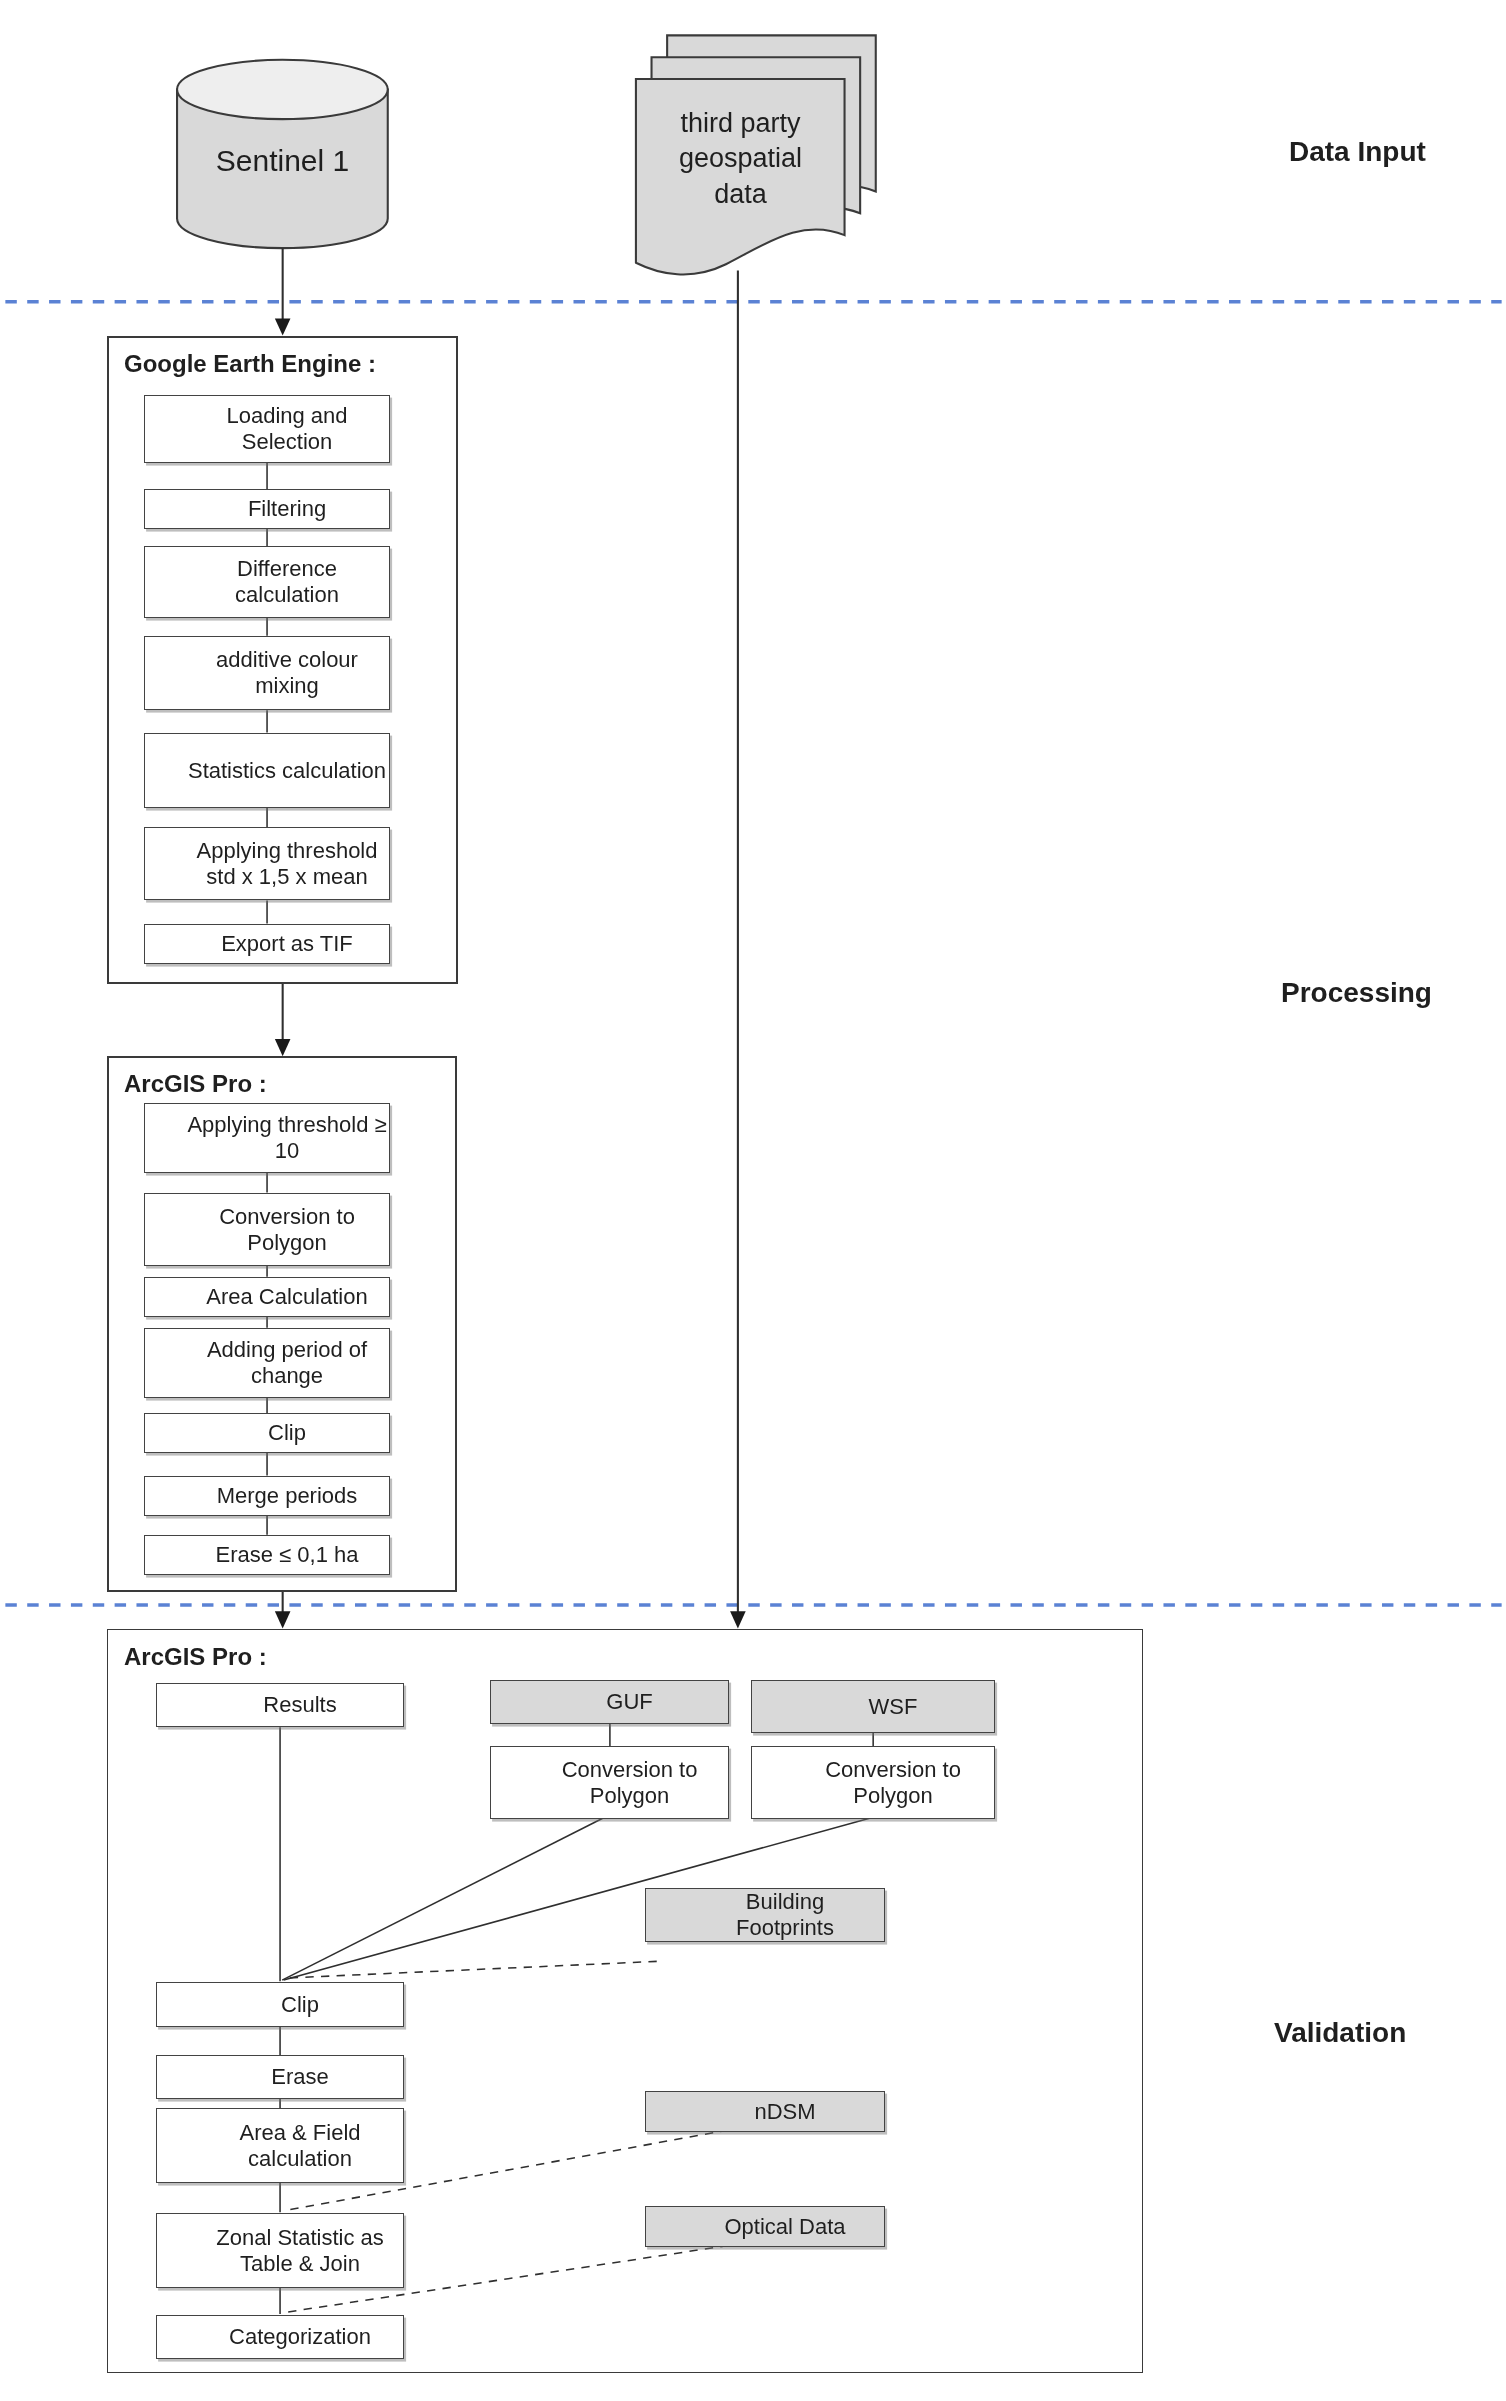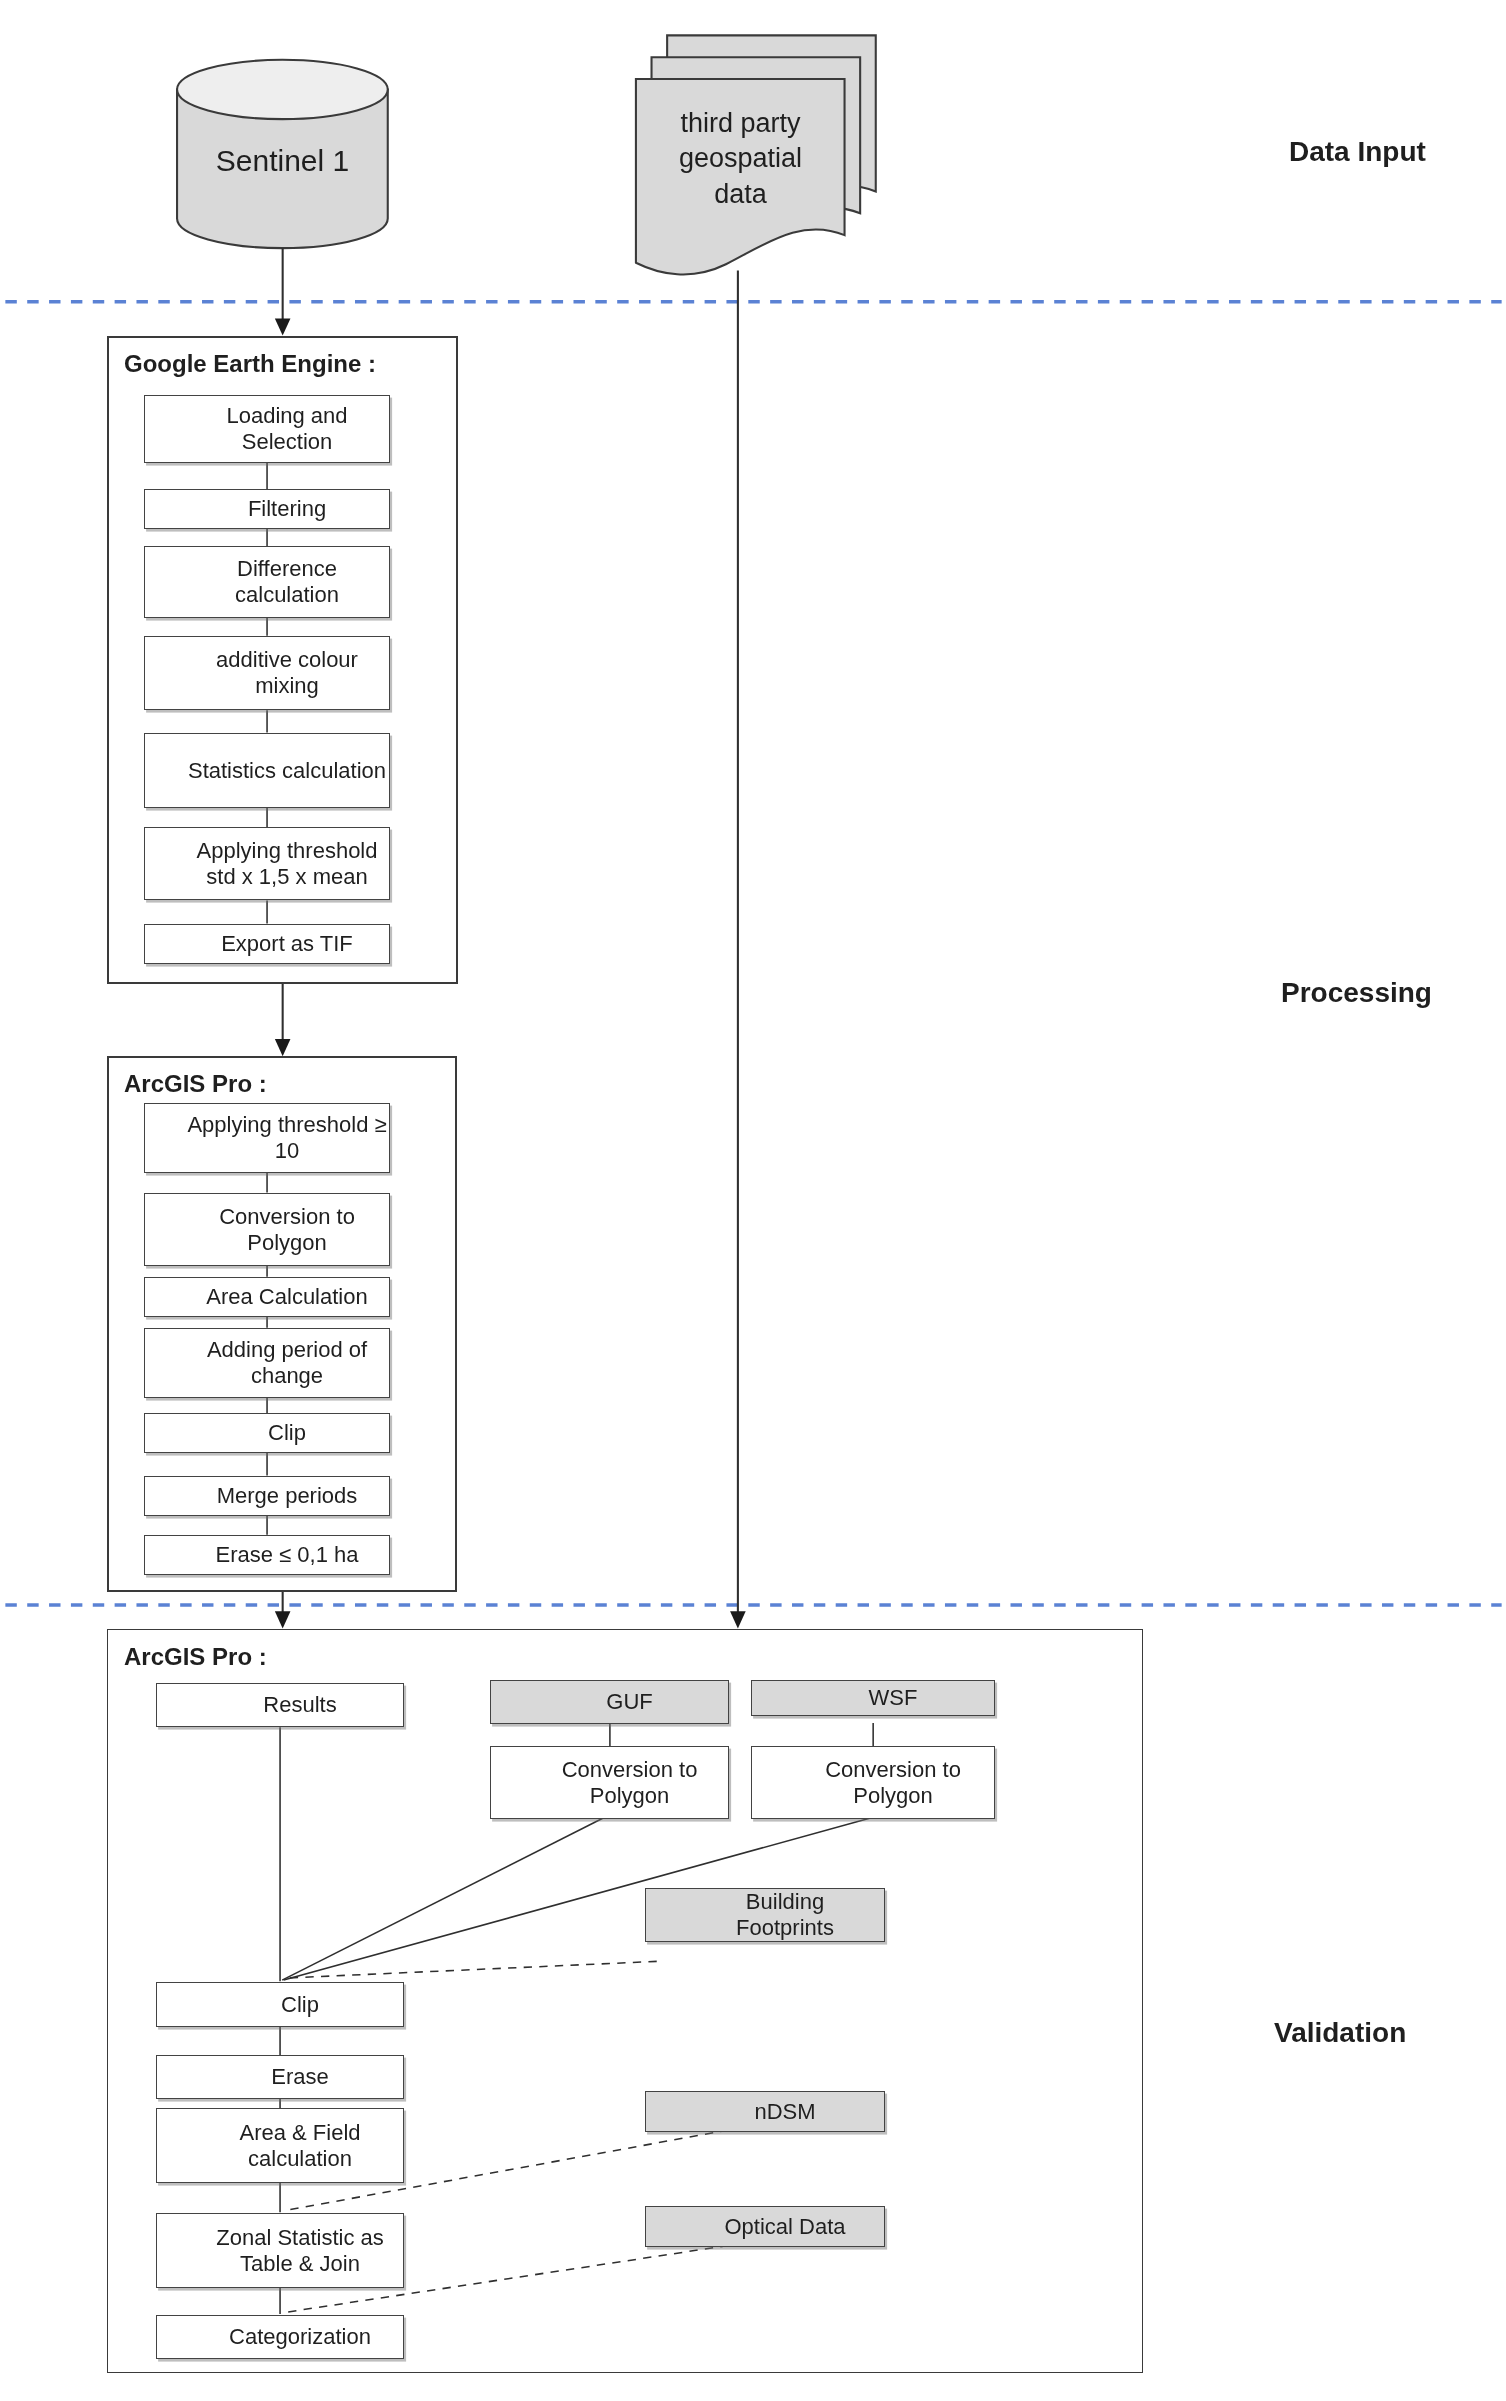--- a/index.html
+++ b/index.html
@@ -189,21 +189,21 @@
   <div class="hdr" style="left:124px;top:1643px">ArcGIS Pro :</div>
 
   <div class="box" style="left:156px;top:1683px;width:248px;height:44px">
     <span class="lbl">Results</span>
     </div>
 
   <div class="box gray" style="left:490px;top:1680px;width:239px;height:44px">
     <span class="lbl">GUF</span>
     </div>
 
-  <div class="box gray" style="left:751px;top:1680px;width:244px;height:36px">
+  <div class="box gray" style="left:751px;top:1680px;width:244px;height:53px">
     <span class="lbl">WSF</span>
     </div>
 
   <div class="box" style="left:490px;top:1746px;width:239px;height:73px">
     <span class="lbl">Conversion to Polygon</span>
     </div>
 
   <div class="box" style="left:751px;top:1746px;width:244px;height:73px">
     <span class="lbl">Conversion to Polygon</span>
     </div>

